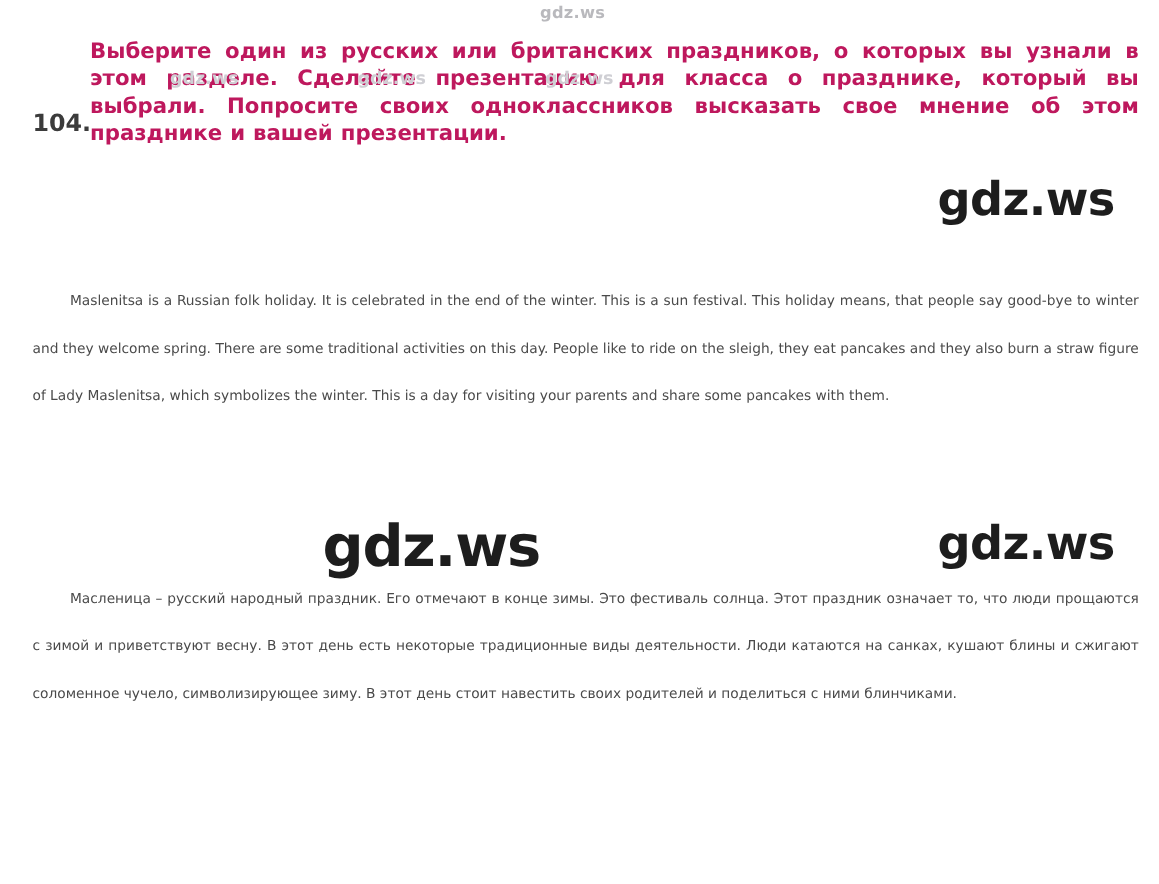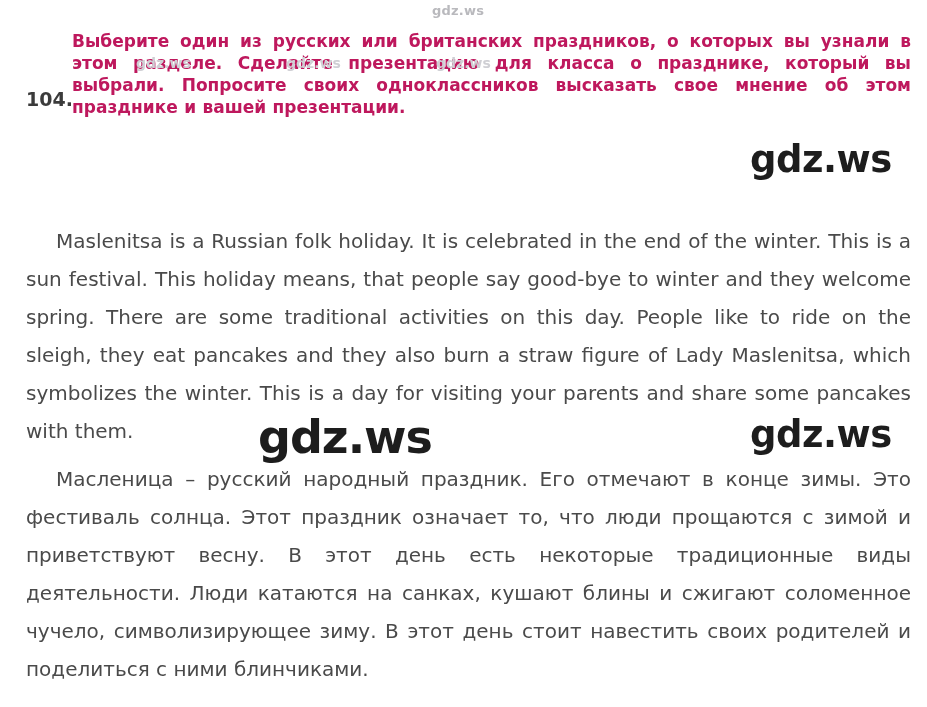--- a/index.html
+++ b/index.html
@@ -60,21 +60,21 @@
     text-align: justify;
     text-align-last: left;
     word-spacing: 0.5px;
   }
 
   
   .para {
     position: absolute;
     left: 26px;
     width: 885px;
-    font-size: 20px;
+    font-size: 11px;
     line-height: 38px;
     color: #4a4a4a;
     text-align: justify;
     text-align-last: left;
   }
   .para-en {
     top: 222px;
   }
   .para-ru {
     top: 460px;

